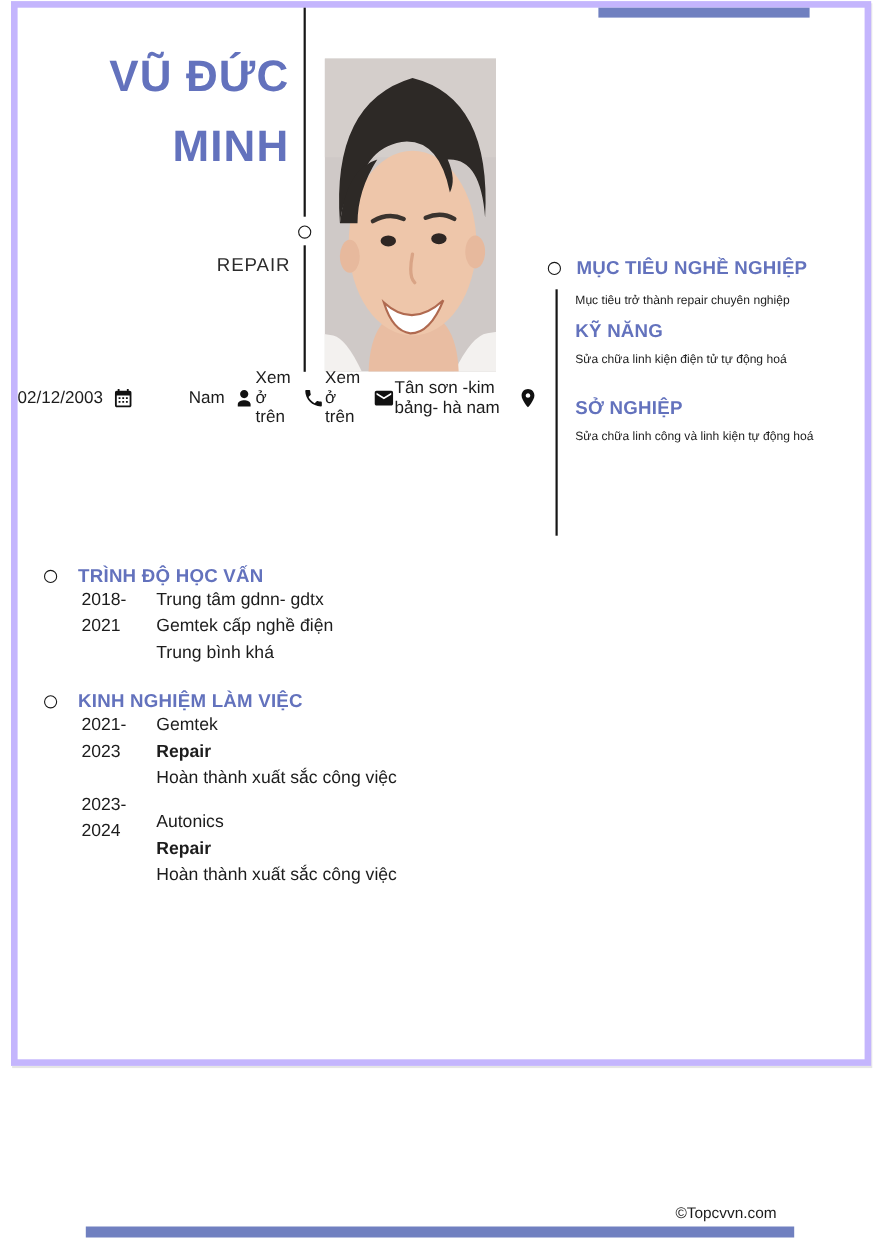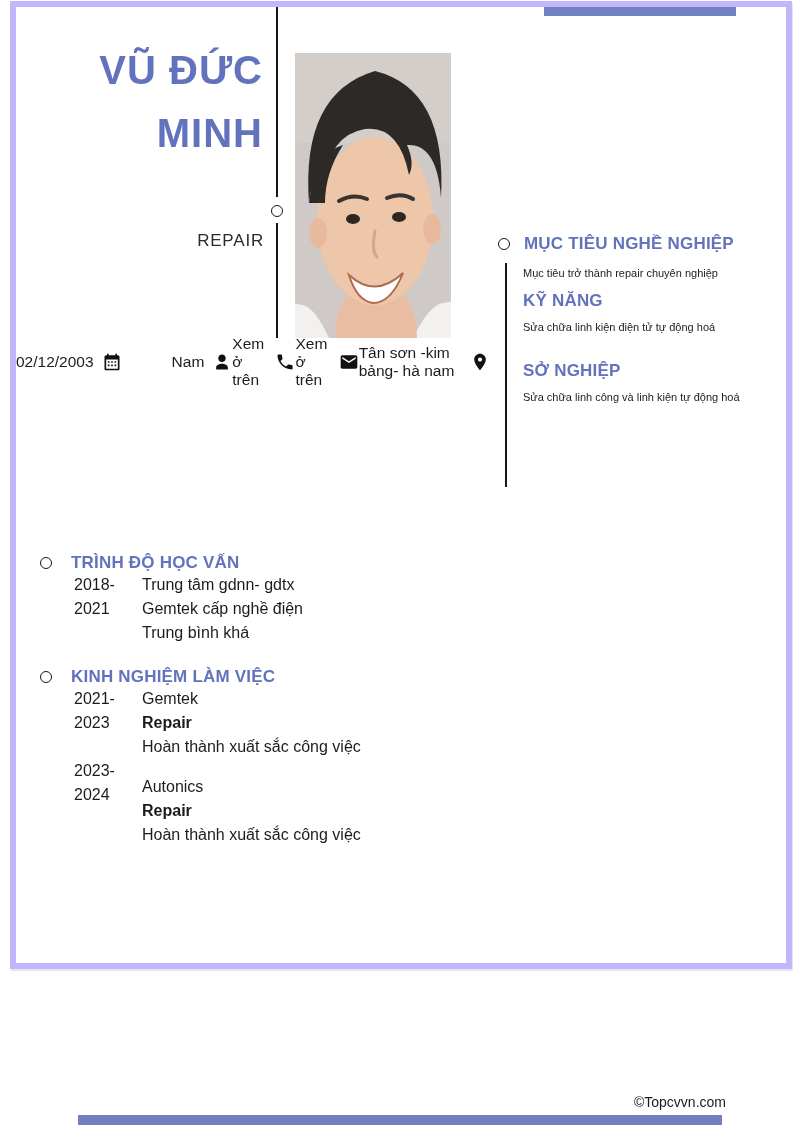--- a/index.html
+++ b/index.html
@@ -97,33 +97,33 @@
   .rc-body p {
     margin: 0; font-size: 11px; line-height: 24px; color: #1c1c1c;
     text-align: justify;
   }
   .rc-body h2.skills-h { margin-top: 6px; margin-bottom: 4px; }
   .rc-body h2.hobbies-h { margin-top: 22px; margin-bottom: 4px; }
   
   .section { position: absolute; left: 24px; width: 436px; }
   .section.edu { top: 507px; }
   .section.exp { top: 621px; }
-  .sec-heading-row { display: flex; align-items: center; gap: 19px; margin-top: 39px; }
+  .sec-heading-row { display: flex; align-items: center; gap: 19px; }
   .entry {
     display: grid; grid-template-columns: 68px auto;
     margin-left: 34px; font-size: 16px; line-height: 24px; color: #1c1c1c;
   }
   .section .entry:first-of-type { margin-top: 9px; }
   .entry .col-date div { line-height: 24px; }
   .entry .col-content div { line-height: 24px; }
   .entry .pos-bold { font-weight: bold; }
   .entry .pad-top { padding-top: 16px; }
   
   .footer-text {
-    position: absolute; right: 60px; top: 1087px;
+    position: absolute; right: 80px; top: 1087px;
     font-size: 14px; color: #1c1c1c;
   }
 </style>
 </head>
 <body>
 
 <div class="page">
 
   <div class="top-bar"></div>
 

